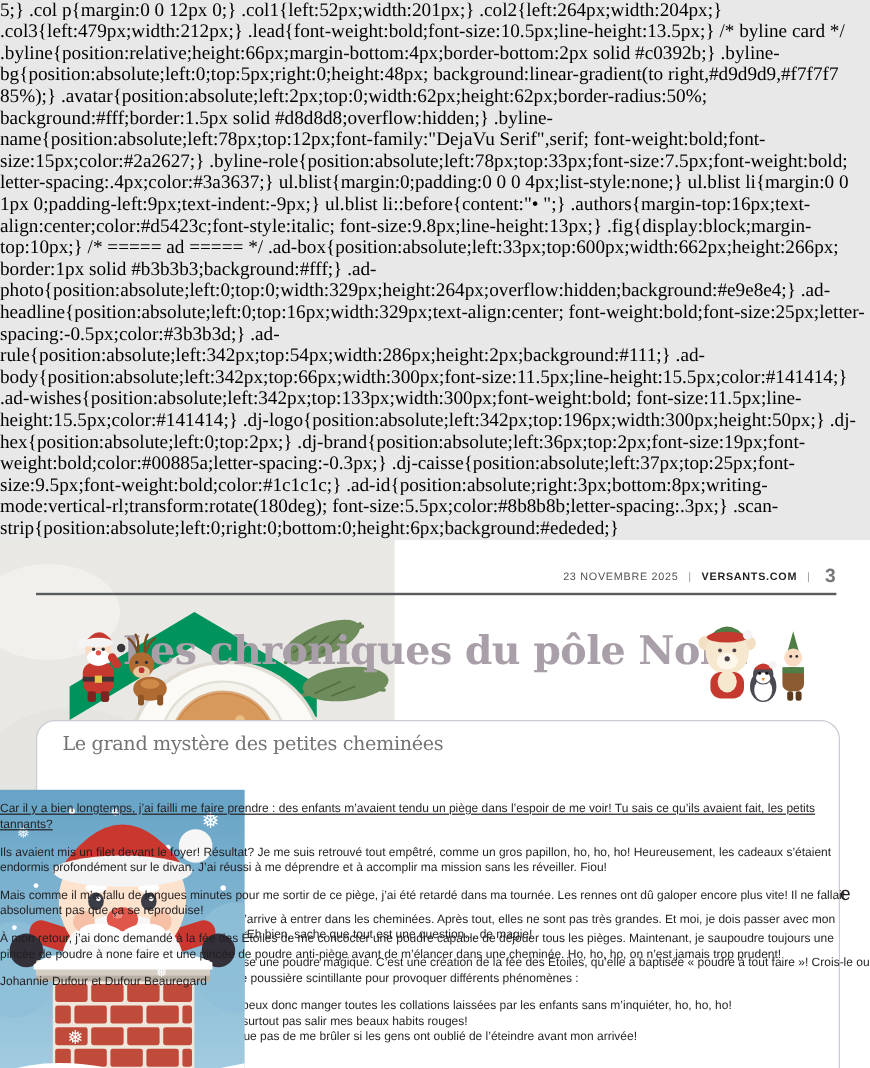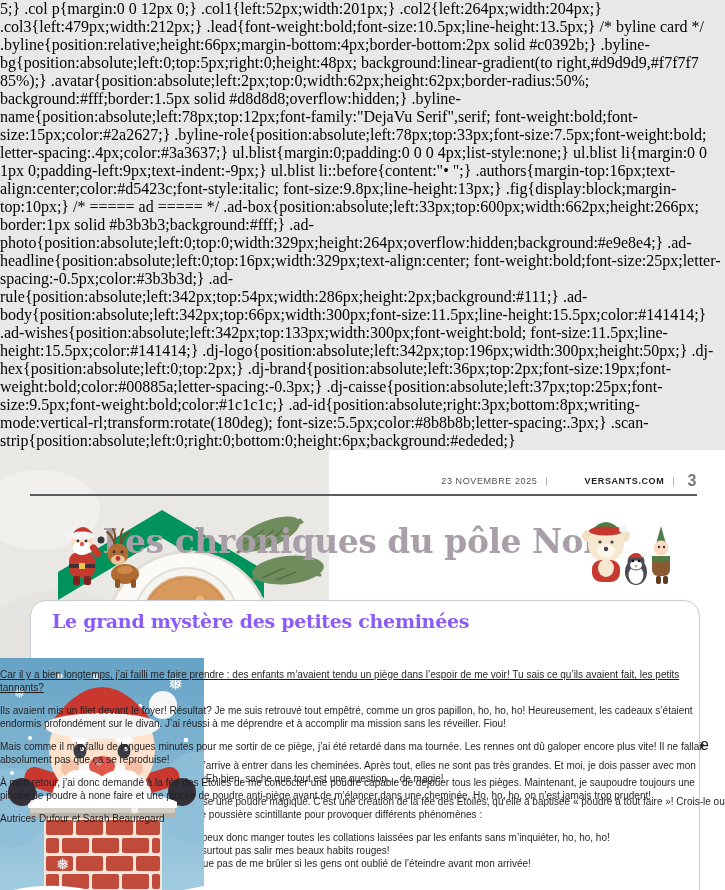--- a/index.html
+++ b/index.html
@@ -3,35 +3,35 @@
 <meta charset="utf-8">
 <style>
   html,body{margin:0;padding:0;background:#e8e8e8;}
   .page{position:relative;width:725px;height:890px;background:#ffffff;overflow:hidden;
         font-family:"Liberation Sans",sans-serif;color:#231f20;}
   .abs{position:absolute;}
 
   
   .masthead{position:absolute;top:22px;left:30px;right:28px;text-align:right;
             font-size:9px;letter-spacing:.6px;color:#4f5154;}
-  .masthead .site{font-weight:bold;color:#221e1f;margin-left:28px;}
+  .masthead .site{font-weight:bold;color:#221e1f;}
   .masthead .sep{color:#9a9a9a;margin:0 5px;}
   .masthead .pagenum{font-size:16px;font-weight:bold;color:#77787b;vertical-align:-2px;margin-left:4px;}
   .rule-dark{position:absolute;top:44px;left:30px;right:28px;height:2px;background:#5a5b5e;}
 
   
   .banner-title{position:absolute;top:72px;left:0;width:725px;text-align:center;
     font-family:"DejaVu Serif",serif;font-weight:bold;font-size:33px;color:#a89fa8;letter-spacing:-0.5px;}
 
   
   .article-box{position:absolute;left:30px;top:150px;width:668px;height:440px;
     border:1.5px solid #c9ccd3;border-radius:16px;background:#fff;}
 
   .article-title{position:absolute;left:52px;top:160px;font-family:"DejaVu Serif",serif;
-    font-weight:bold;font-size:19px;color:#8b5cf6;letter-spacing:-0.3px;}
+    font-weight:normal;font-size:16px;color:#737373;letter-spacing:-0.3px;}
 
   .col{position:absolute;top:208px;font-size:10px;line-height:13px;color:#27242</style></head><body>5;}
   .col p{margin:0 0 12px 0;}
   .col1{left:52px;width:201px;}
   .col2{left:264px;width:204px;}
   .col3{left:479px;width:212px;}
   .lead{font-weight:bold;font-size:10.5px;line-height:13.5px;}
 
   /* byline card */
   .byline{position:relative;height:66px;margin-bottom:4px;border-bottom:2px solid #c0392b;}
@@ -263,21 +263,21 @@
       <path d="M0,244 Q60,234 120,244 Q170,251 204,240 L204,253 L0,253 Z" fill="#f2f5f7"></path>
     </svg>
   </div>
 
   <div class="col col3">
     <p style="margin-bottom:0;text-decoration:underline;">Car il y a bien longtemps, j’ai failli me faire prendre : des enfants m’avaient tendu un piège dans l’espoir de me voir! Tu sais ce qu’ils avaient fait, les petits tannants?</p>
     <p>Ils avaient mis un filet devant le foyer! Résultat? Je me suis retrouvé tout empêtré, comme un gros papillon, ho, ho, ho! Heureusement, les cadeaux s’étaient endormis profondément sur le divan. J’ai réussi à me déprendre et à accomplir ma mission sans les réveiller. Fiou!</p>
     <p>Mais comme il m’a fallu de longues minutes pour me sortir de ce piège, j’ai été retardé dans ma tournée. Les rennes ont dû galoper encore plus vite! Il ne fallait absolument pas que ça se reproduise!</p>
     <p>À mon retour, j’ai donc demandé à la fée des Étoiles de me concocter une poudre capable de déjouer tous les pièges. Maintenant, je saupoudre toujours une pincée de poudre à none faire et une pincée de poudre anti-piège avant de m’élancer dans une cheminée. Ho, ho, ho, on n’est jamais trop prudent!</p>
     <div class="authors">
-      <div>Autrices Dufour et Sarah Beauregard</div>
+      <div>Johannie Dufour et Dufour Beauregard</div>
     </div>
   </div>
 
   <div class="ad-box">
     <div class="ad-photo">
       <svg width="329" height="264" viewBox="0 0 329 264">
         <rect x="0" y="0" width="329" height="264" fill="#e9e8e4"></rect>
         <ellipse cx="40" cy="60" rx="60" ry="40" fill="#f2f1ee" opacity=".8"></ellipse>
         <ellipse cx="300" cy="230" rx="70" ry="50" fill="#f0efec" opacity=".7"></ellipse>
         <ellipse cx="60" cy="200" rx="80" ry="60" fill="#e2e1dd" opacity=".6"></ellipse>

